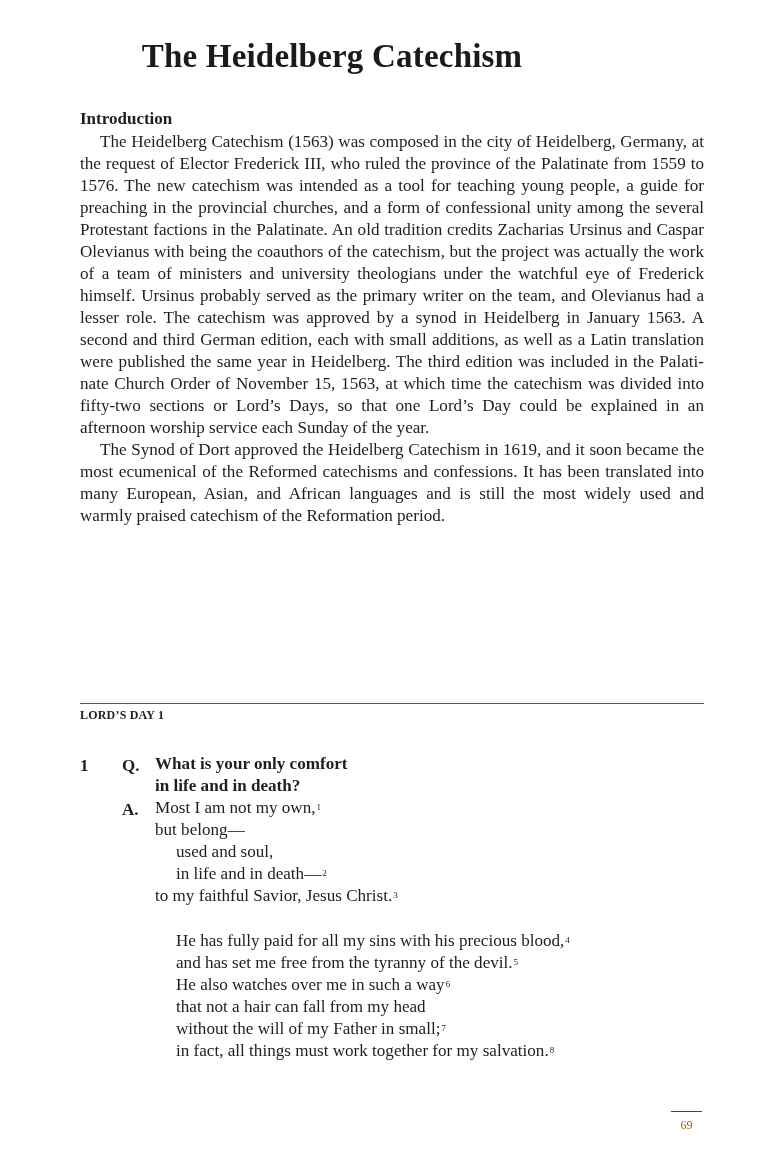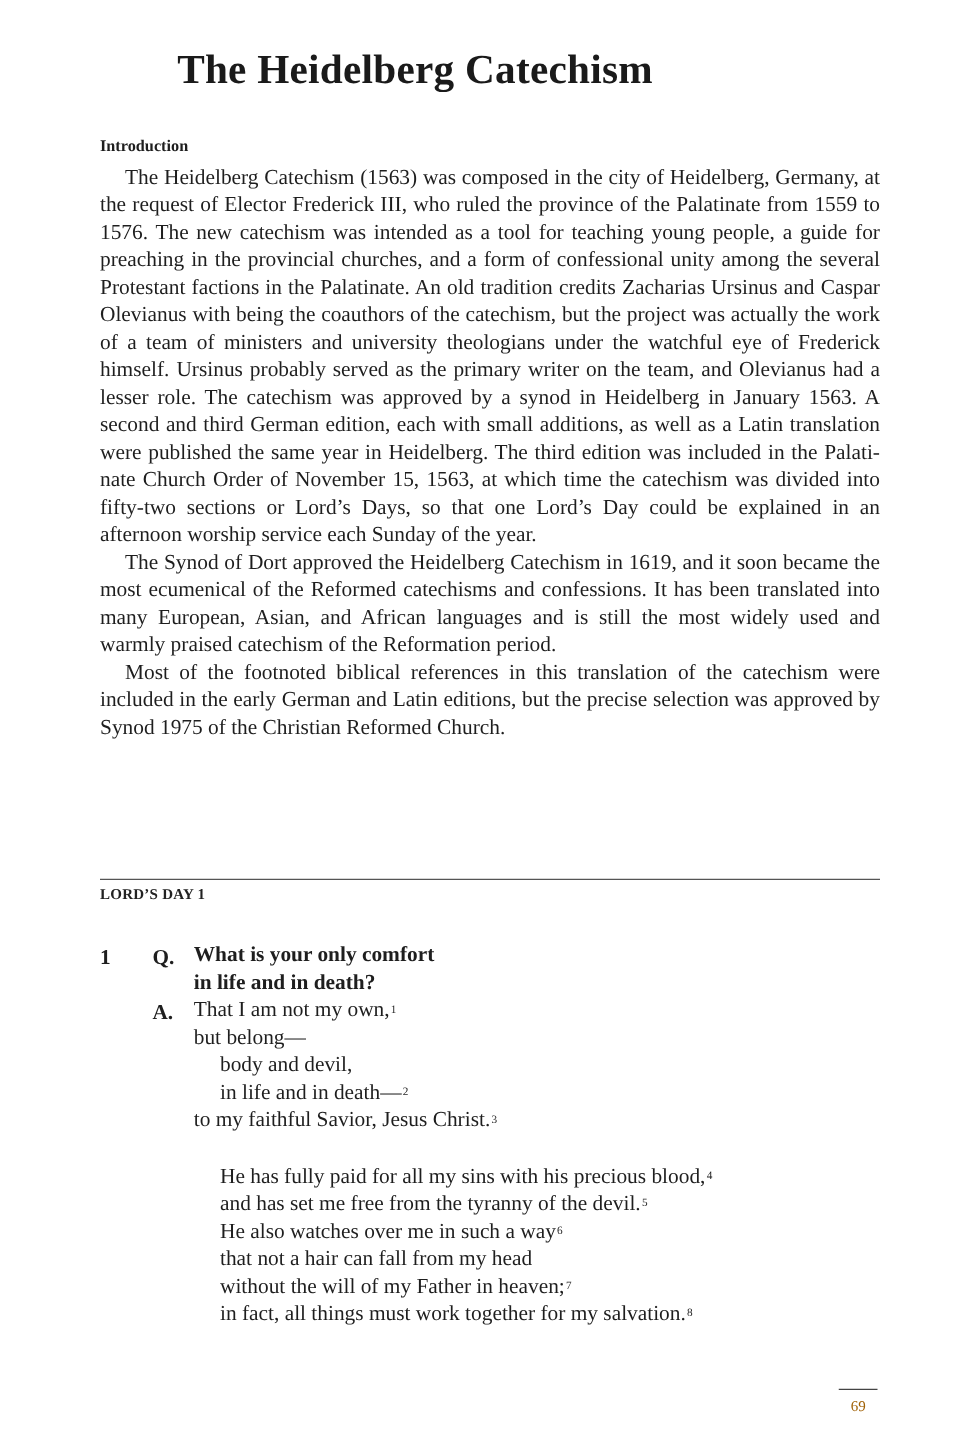--- a/index.html
+++ b/index.html
@@ -8,21 +8,21 @@
     font-family: "Liberation Serif", "DejaVu Serif", serif;
     color: #1e1e1e;
   }
   .title {
     position: absolute; left: 0; width: 664px; top: 38px;
     text-align: center; font-size: 33px; font-weight: bold; letter-spacing: 0.2px;
     color: #1a1a1a;
   }
   .intro-heading {
     position: absolute; left: 80px; top: 109px;
-    font-size: 13px; font-weight: bold; color: #1e1e1e;
+    font-size: 17px; font-weight: bold; color: #1e1e1e;
   }
   .intro {
     position: absolute; left: 80px; top: 131px; width: 624px;
     font-size: 17.1px; line-height: 22px; text-align: justify;
     hyphens: manual;
   }
   .intro p { margin: 0; text-indent: 20px; }
   .rule {
     position: absolute; left: 80px; top: 703px; width: 624px; height: 0;
     border-top: 1.3px solid #555;
@@ -52,42 +52,41 @@
 </head>
 <body>
 
 <div class="title">The Heidelberg Catechism</div>
 
 <div class="intro-heading">Introduction</div>
 
 <div class="intro">
   <p>The Heidelberg Catechism (1563) was composed in the city of Heidelberg, Germany, at the request of Elector Frederick III, who ruled the province of the Palatinate from 1559 to 1576. The new catechism was intended as a tool for teaching young people, a guide for preaching in the provincial churches, and a form of confessional unity among the several Protestant factions in the Palatinate. An old tradition credits Zacharias Ursinus and Caspar Olevia­nus with being the coauthors of the catechism, but the project was actually the work of a team of ministers and university theologians under the watch­ful eye of Frederick himself. Ursinus probably served as the primary writer on the team, and Olevianus had a lesser role. The catechism was approved by a synod in Heidelberg in January 1563. A second and third German edi­tion, each with small additions, as well as a Latin translation were published the same year in Heidelberg. The third edition was included in the Palati­nate Church Order of November 15, 1563, at which time the catechism was divided into fifty-two sections or Lord’s Days, so that one Lord’s Day could be explained in an afternoon worship service each Sunday of the year.</p>
   <p>The Synod of Dort approved the Heidelberg Catechism in 1619, and it soon became the most ecumenical of the Reformed catechisms and confes­sions. It has been translated into many European, Asian, and African lan­guages and is still the most widely used and warmly praised catechism of the Reformation period.</p>
-  <p>Most of the footnoted biblical references in this translation of the cate­chism were included in the early German and Latin editions, but the precise selection was approved by Synod 1975 of the Christian Reformed Church.</p>
 </div>
 
 <div class="rule"></div>
 <div class="lords-day">LORD’S DAY 1</div>
 
 <div class="qa">
   <span class="qnum">1</span>
   <span class="qlabel">Q.</span>
   <span class="alabel">A.</span>
 
   <div class="line q" style="left:155px; top:753px;">What is your only comfort</div>
   <div class="line q" style="left:155px; top:775px;">in life and in death?</div>
 
-  <div class="line" style="left:155px; top:797px;"><span>That I am not my own,</span><sup>1</sup></div>
+  <div class="line" style="left:155px; top:797px;"><span>Most I am not my own,</span><sup>1</sup></div>
   <div class="line" style="left:155px; top:819px;"><span>but belong—</span></div>
-  <div class="line" style="left:176px; top:841px;"><span>body and devil,</span></div>
+  <div class="line" style="left:176px; top:841px;"><span>used and soul,</span></div>
   <div class="line" style="left:176px; top:863px;"><span>in life and in death—</span><sup>2</sup></div>
   <div class="line" style="left:155px; top:885px;"><span>to my faithful Savior, Jesus Christ.</span><sup>3</sup></div>
 
   <div class="line" style="left:176px; top:930px;"><span>He has fully paid for all my sins with his precious blood,</span><sup>4</sup></div>
   <div class="line" style="left:176px; top:952px;"><span>and has set me free from the tyranny of the devil.</span><sup>5</sup></div>
   <div class="line" style="left:176px; top:974px;"><span>He also watches over me in such a way</span><sup>6</sup></div>
   <div class="line" style="left:176px; top:996px;"><span>that not a hair can fall from my head</span></div>
-  <div class="line" style="left:176px; top:1018px;"><span>without the will of my Father in heaven;</span><sup>7</sup></div>
+  <div class="line" style="left:176px; top:1018px;"><span>without the will of my Father in small;</span><sup>7</sup></div>
   <div class="line" style="left:176px; top:1040px;"><span>in fact, all things must work together for my salvation.</span><sup>8</sup></div>
 </div>
 
 <div class="page-rule"></div>
 <div class="page-num">69</div>
 
 </body></html>

